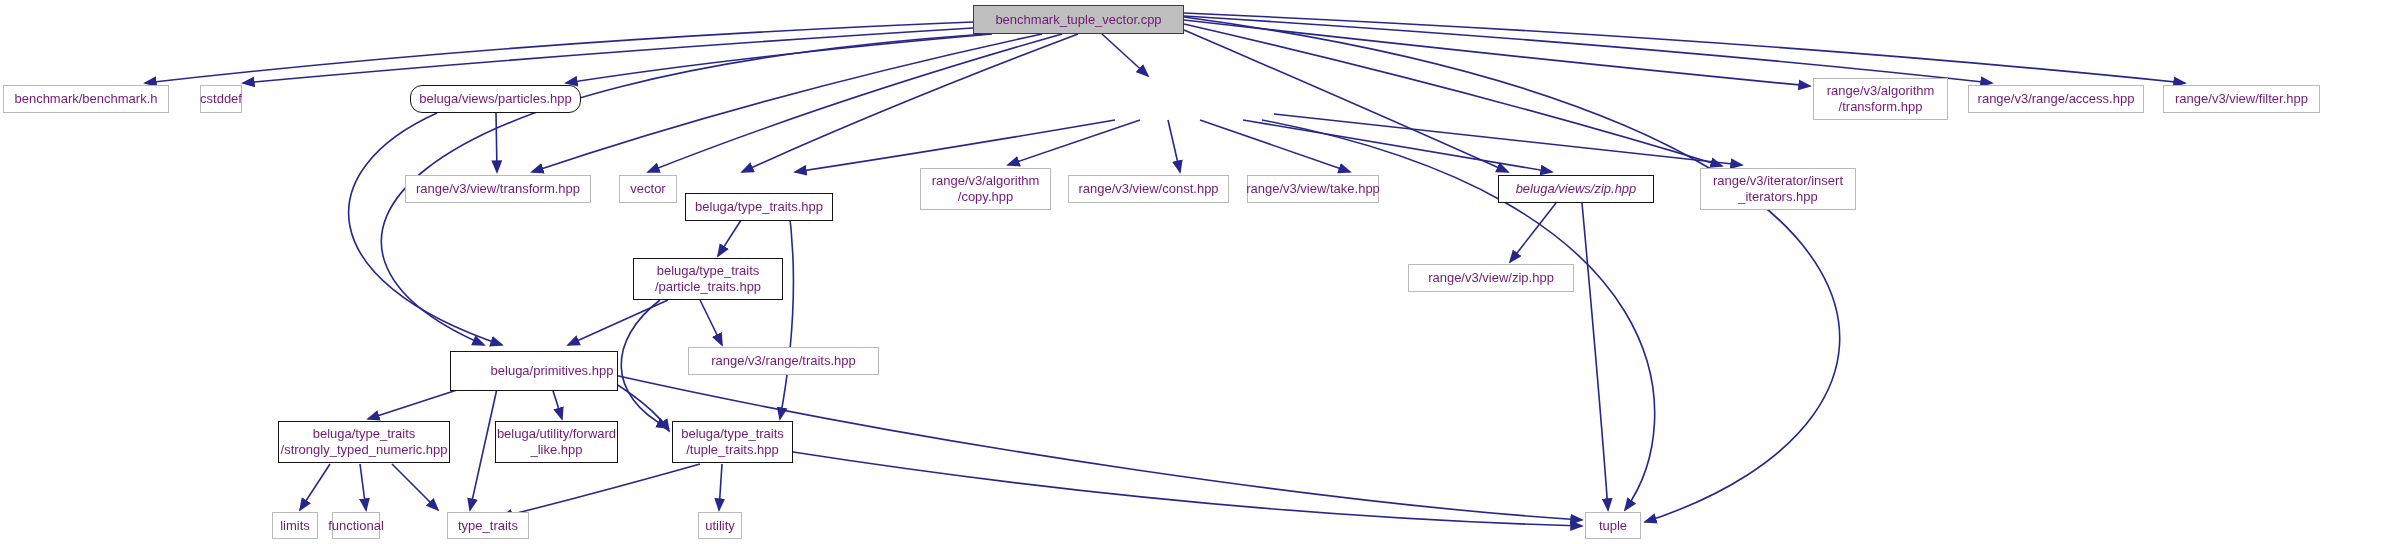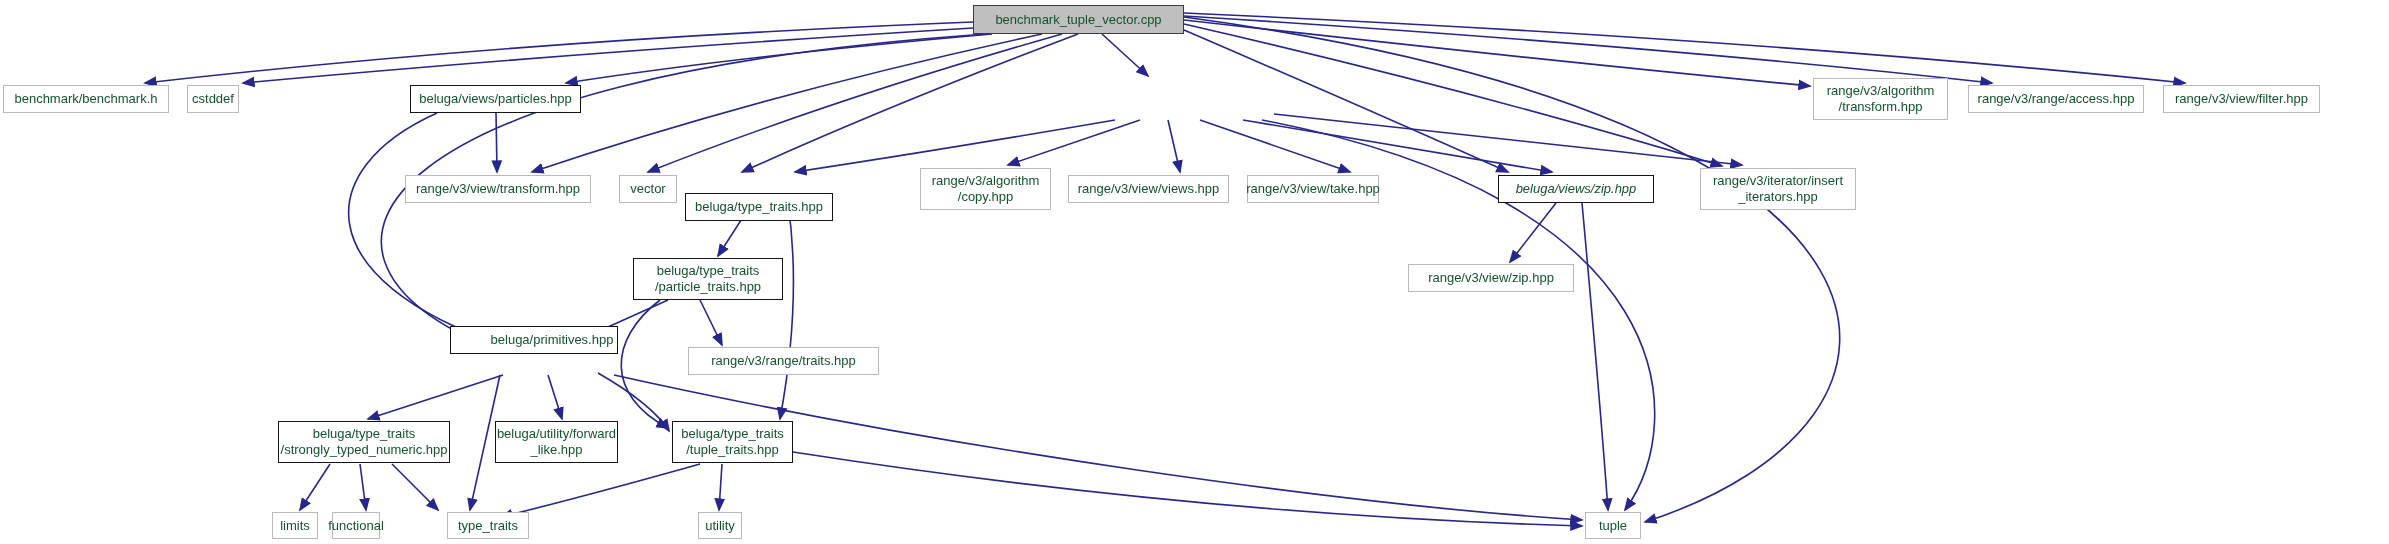--- a/index.html
+++ b/index.html
@@ -9,21 +9,21 @@
     background:#ffffff;
     font-family:"Liberation Sans","DejaVu Sans",sans-serif;
     overflow:hidden;
   }
   #edges{position:absolute;left:0;top:0;width:100%;height:100%;}
   .edge{fill:none;stroke:var(--edge,#26268c);stroke-width:1.6;}
   .node{
     position:absolute;
     display:flex;flex-direction:column;align-items:center;justify-content:center;
     background:#ffffff;
-    font-size:13px;line-height:16px;color:#14532d;
+    font-size:13px;line-height:16px;color:#701a75;
     text-align:center;white-space:nowrap;
     box-sizing:border-box;
     z-index:2;
   }
   .node.ext{border:1px solid #b9b9b9;}
   .node.int{border:1.2px solid #141414;}
   .node.root{border:1.6px solid #3c3c3c;background:#bfbfbf;}
 </style>
 </head>
 <body>
@@ -76,24 +76,24 @@
       <path d="M330,464 L300,510" class="edge" marker-end="url(#arrow)"></path>
       <path d="M360,464 L366,510" class="edge" marker-end="url(#arrow)"></path>
       <path d="M392,464 L438,510" class="edge" marker-end="url(#arrow)"></path>
     </svg>
 <div class="node root" style="left: 973px; top: 5px; width: 211px; height: 29px;">
       <span>benchmark_tuple_vector.cpp</span>
     </div>
     <div class="node ext" style="left: 3px; top: 85px; width: 166px; height: 28px;">
       <span>benchmark/benchmark.h</span>
     </div>
-    <div class="node ext" style="left: 187px; top: 85px; width: 52px; height: 28px;">
+    <div class="node ext" style="left: 200px; top: 85px; width: 42px; height: 28px;">
       <span>cstddef</span>
     </div>
-    <div class="node int" style="left: 410px; top: 85px; width: 171px; height: 28px;">
+    <div class="node int" style="left: 410px; top: 85px; width: 171px; height: 28px; border-radius: 12px;">
       <span>beluga/views/particles.hpp</span>
     </div>
     <div class="node ext" style="left: 1813px; top: 78px; width: 135px; height: 42px;">
       <span>range/v3/algorithm</span>
       <span>/transform.hpp</span>
     </div>
     <div class="node ext" style="left: 1968px; top: 85px; width: 176px; height: 28px;">
       <span>range/v3/range/access.hpp</span>
     </div>
     <div class="node ext" style="left: 2163px; top: 85px; width: 157px; height: 28px;">
@@ -106,40 +106,40 @@
       <span>vector</span>
     </div>
     <div class="node int" style="left: 685px; top: 193px; width: 148px; height: 28px;">
       <span>beluga/type_traits.hpp</span>
     </div>
     <div class="node ext" style="left: 920px; top: 168px; width: 131px; height: 42px;">
       <span>range/v3/algorithm</span>
       <span>/copy.hpp</span>
     </div>
     <div class="node ext" style="left: 1068px; top: 175px; width: 161px; height: 28px;">
-      <span>range/v3/view/views.hpp</span>
+      <span>range/v3/view/const.hpp</span>
     </div>
     <div class="node ext" style="left: 1247px; top: 175px; width: 132px; height: 28px;">
       <span>range/v3/view/take.hpp</span>
     </div>
     <div class="node int" style="left: 1498px; top: 175px; width: 156px; height: 28px; font-style: italic;">
       <span>beluga/views/zip.hpp</span>
     </div>
     <div class="node ext" style="left: 1700px; top: 168px; width: 156px; height: 42px;">
       <span>range/v3/iterator/insert</span>
       <span>_iterators.hpp</span>
     </div>
     <div class="node int" style="left: 633px; top: 258px; width: 150px; height: 42px;">
       <span>beluga/type_traits</span>
       <span>/particle_traits.hpp</span>
     </div>
     <div class="node ext" style="left: 1408px; top: 264px; width: 166px; height: 28px;">
       <span>range/v3/view/zip.hpp</span>
     </div>
-    <div class="node int" style="left: 450px; top: 326px; width: 168px; height: 28px; padding-left: 36px;">
+    <div class="node int" style="left: 450px; top: 351px; width: 168px; height: 40px; padding-left: 36px;">
       <span>beluga/primitives.hpp</span>
     </div>
     <div class="node ext" style="left: 688px; top: 347px; width: 191px; height: 28px;">
       <span>range/v3/range/traits.hpp</span>
     </div>
     <div class="node int" style="left: 278px; top: 421px; width: 172px; height: 42px;">
       <span>beluga/type_traits</span>
       <span>/strongly_typed_numeric.hpp</span>
     </div>
     <div class="node int" style="left: 495px; top: 421px; width: 123px; height: 42px;">

